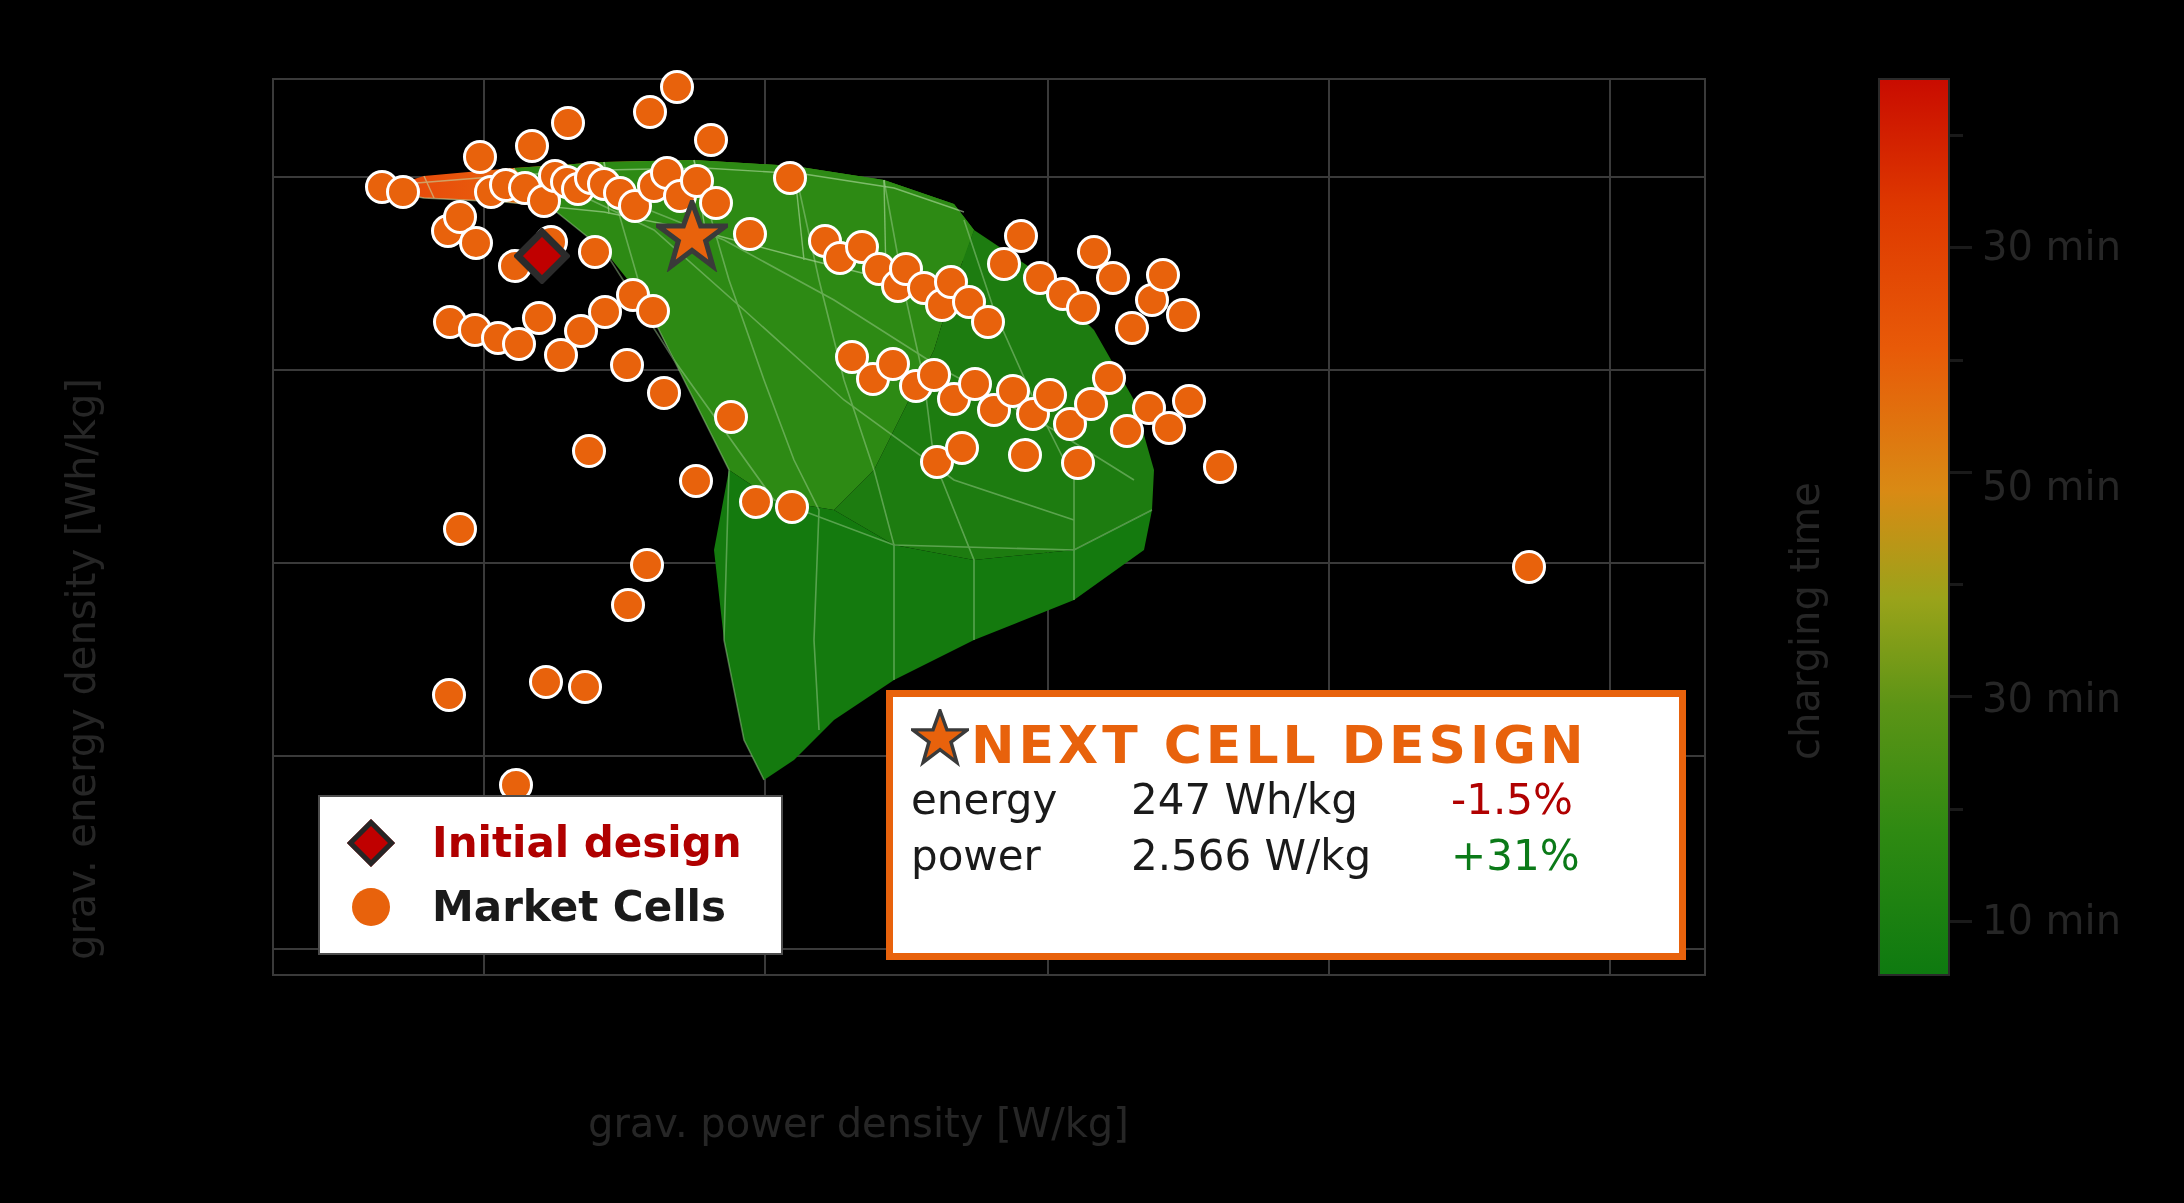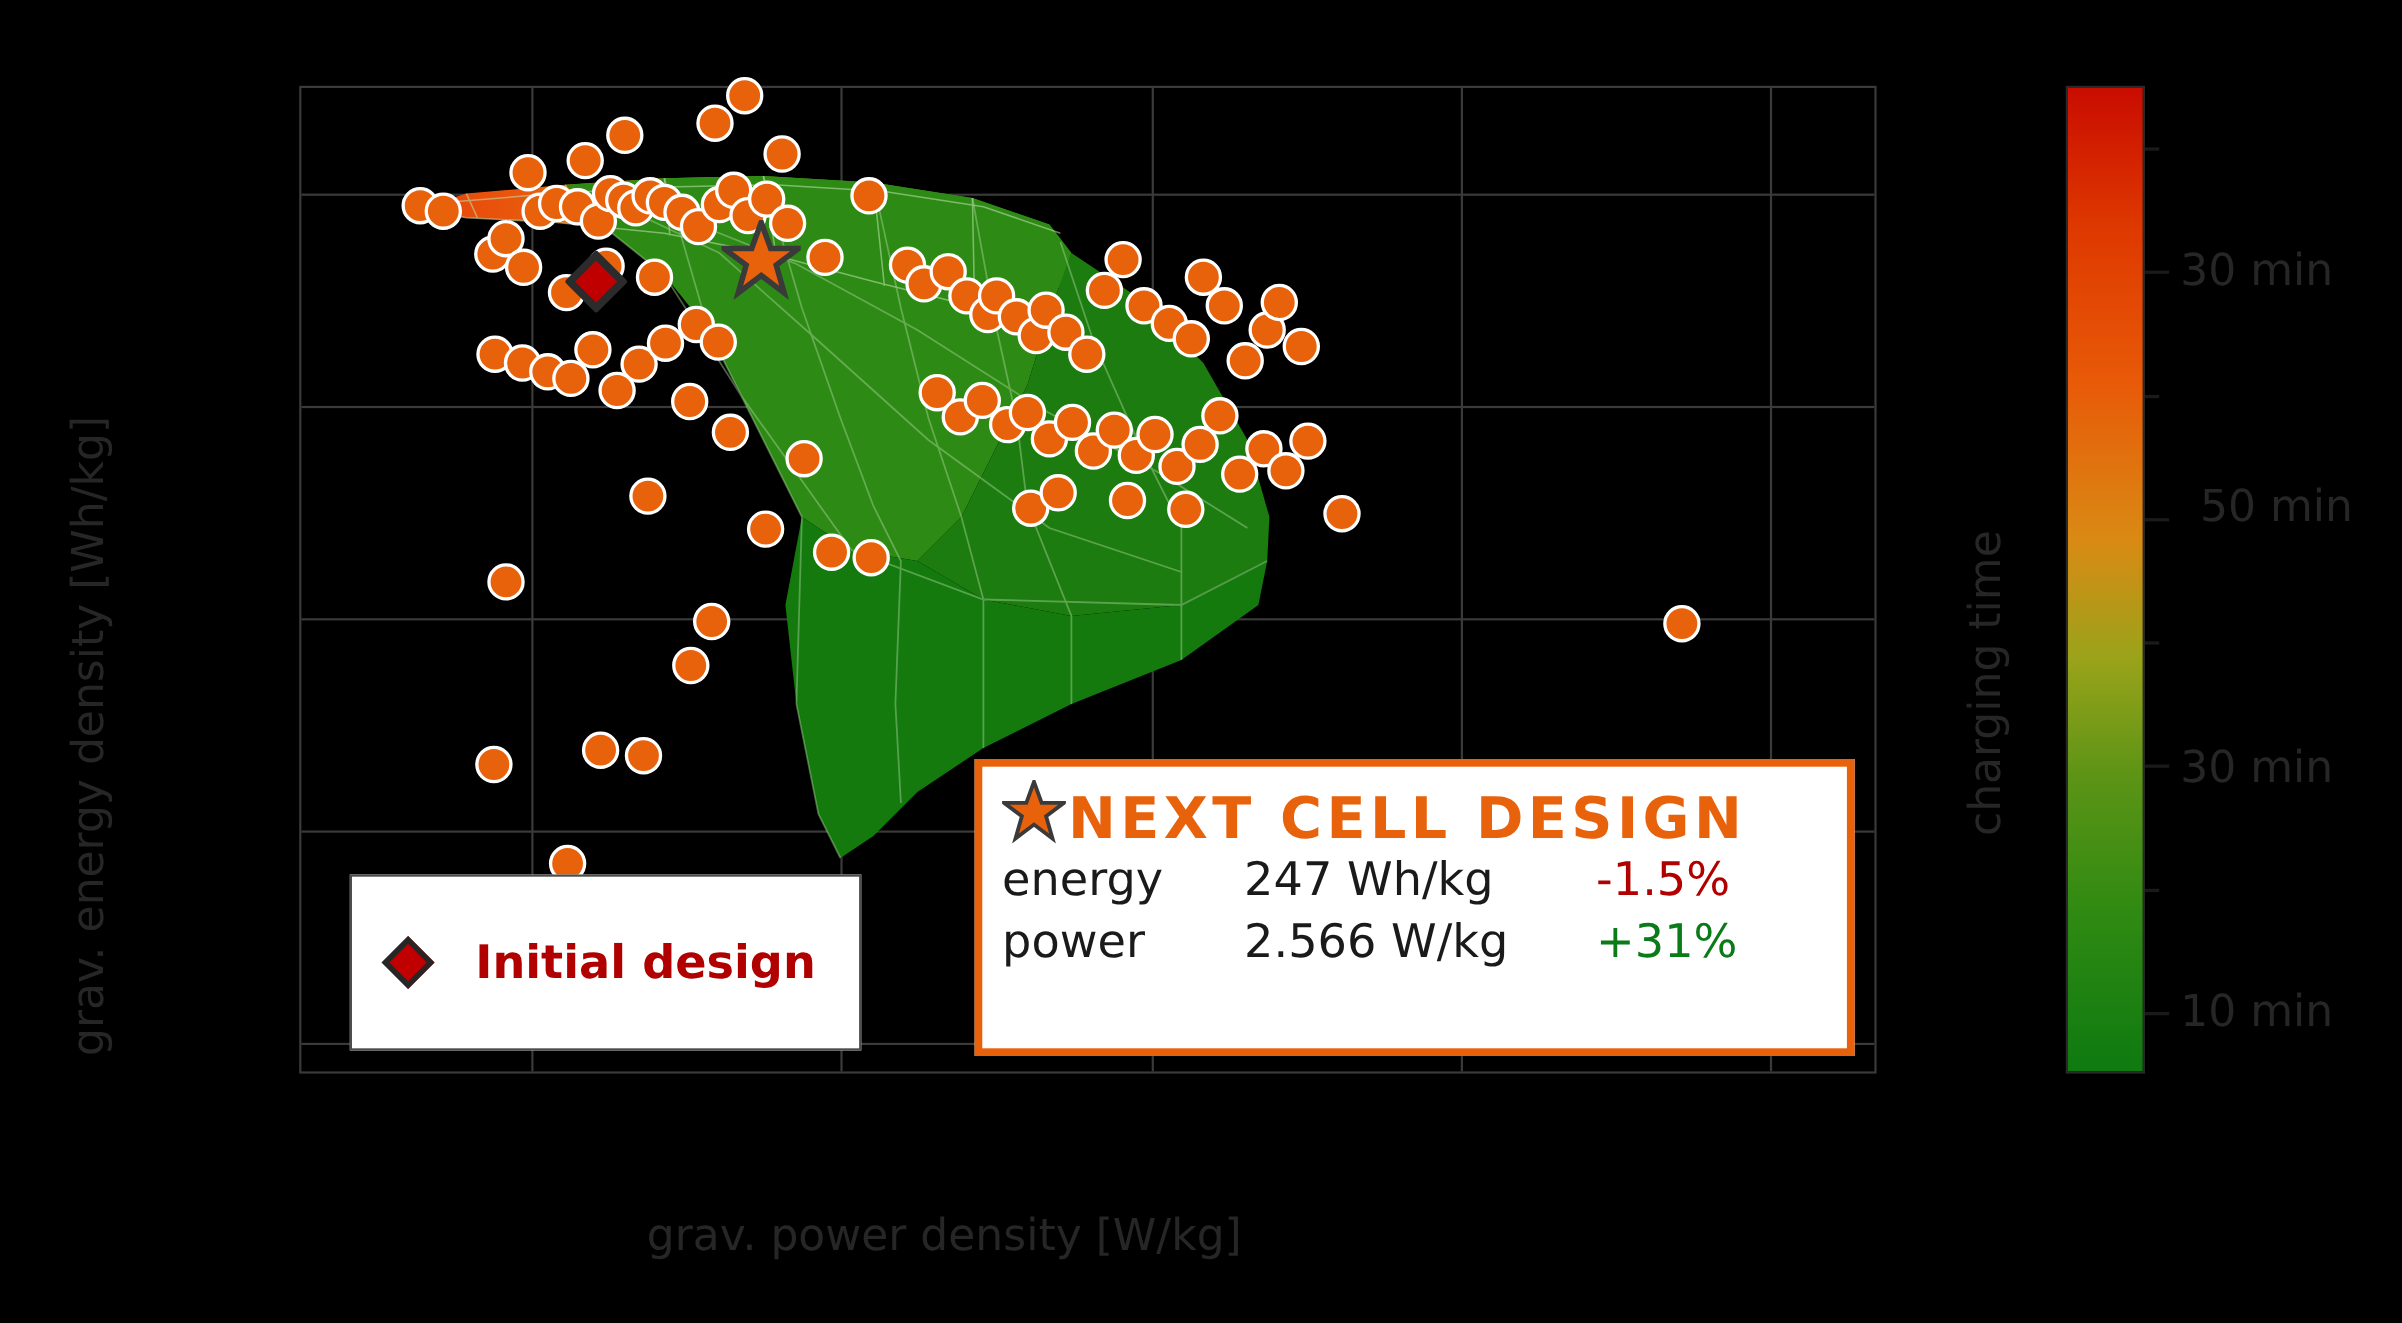--- a/index.html
+++ b/index.html
@@ -299,20 +299,26 @@
     </div>
   </div>
 
   <div id="legend">
     <div class="legend-row">
       <span class="lg-marker-wrap">
         <span class="dia"></span>
       </span>
       <span class="legend-txt lg-initial">Initial design</span>
     </div>
+    <div class="legend-row">
+      <span class="lg-marker-wrap">
+        <span class="circ"></span>
+      </span>
+      <span class="legend-txt lg-market">Market Cells</span>
+    </div>
   </div>
 
   <div id="infobox">
     <div id="info-title">
       <span style="display:inline-block;">
         <svg width="58" height="58" viewBox="0 0 100 100">
           <polygon points="50,3 62,36 97,36 69,57 79,92 50,70 21,92 31,57 3,36 38,36" fill="#e8620c" stroke="#3a3a3a" stroke-width="6" stroke-linejoin="miter"></polygon>
         </svg>
       </span>
       <span id="info-title-text">NEXT CELL DESIGN</span>
@@ -329,21 +335,21 @@
       <span class="info-delta delta-green">+31%</span>
     </div>
   </div>
 
   <div id="colorbar-wrap">
     <div id="colorbar"></div>
     <div id="colorbar-ticks">
         <div class="cb-tick major" style="top: 168.375px;"></div>
         <div class="cb-lab" style="top: 168.375px;">30 min</div>
         <div class="cb-tick major" style="top: 392.875px;"></div>
-        <div class="cb-lab" style="top: 383px; margin-left: 18px;">50 min</div>
+        <div class="cb-lab" style="top: 408px;">50 min</div>
         <div class="cb-tick major" style="top: 617.375px;"></div>
         <div class="cb-lab" style="top: 620px;">30 min</div>
         <div class="cb-tick major" style="top: 841.875px;"></div>
         <div class="cb-lab" style="top: 841.875px;">10 min</div>
         <div class="cb-tick minor" style="top: 56.125px;"></div>
         <div class="cb-tick minor" style="top: 280.625px;"></div>
         <div class="cb-tick minor" style="top: 505.125px;"></div>
         <div class="cb-tick minor" style="top: 729.625px;"></div>
       </div>
   </div>

